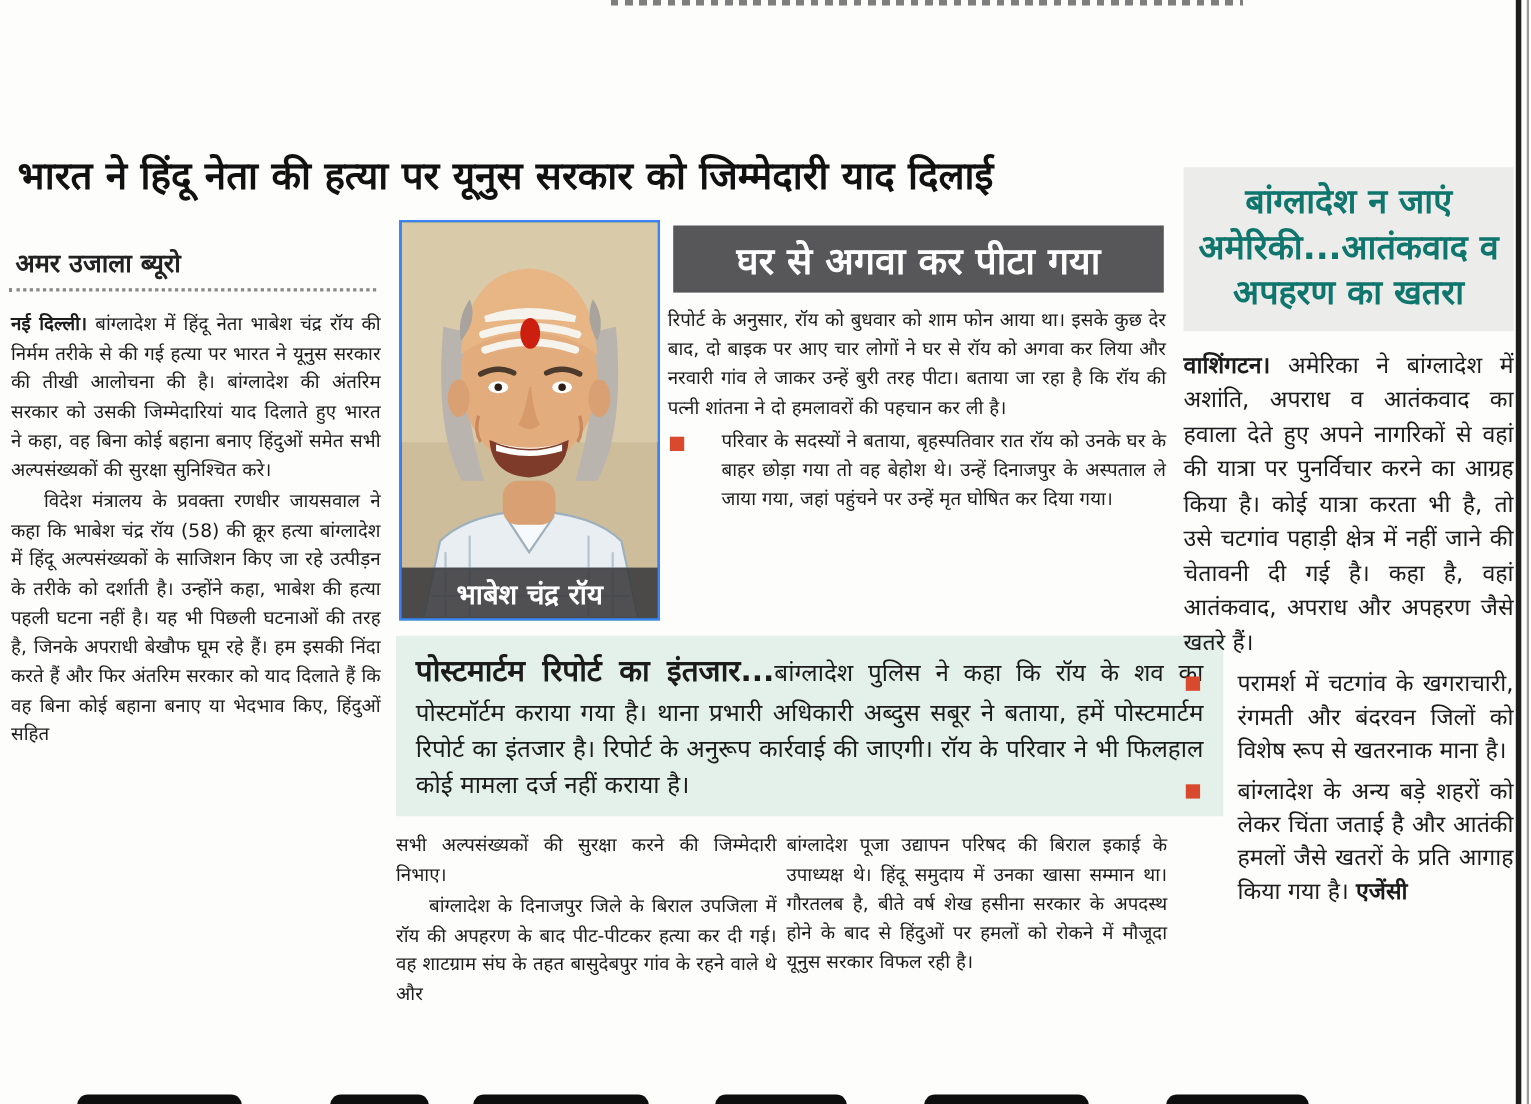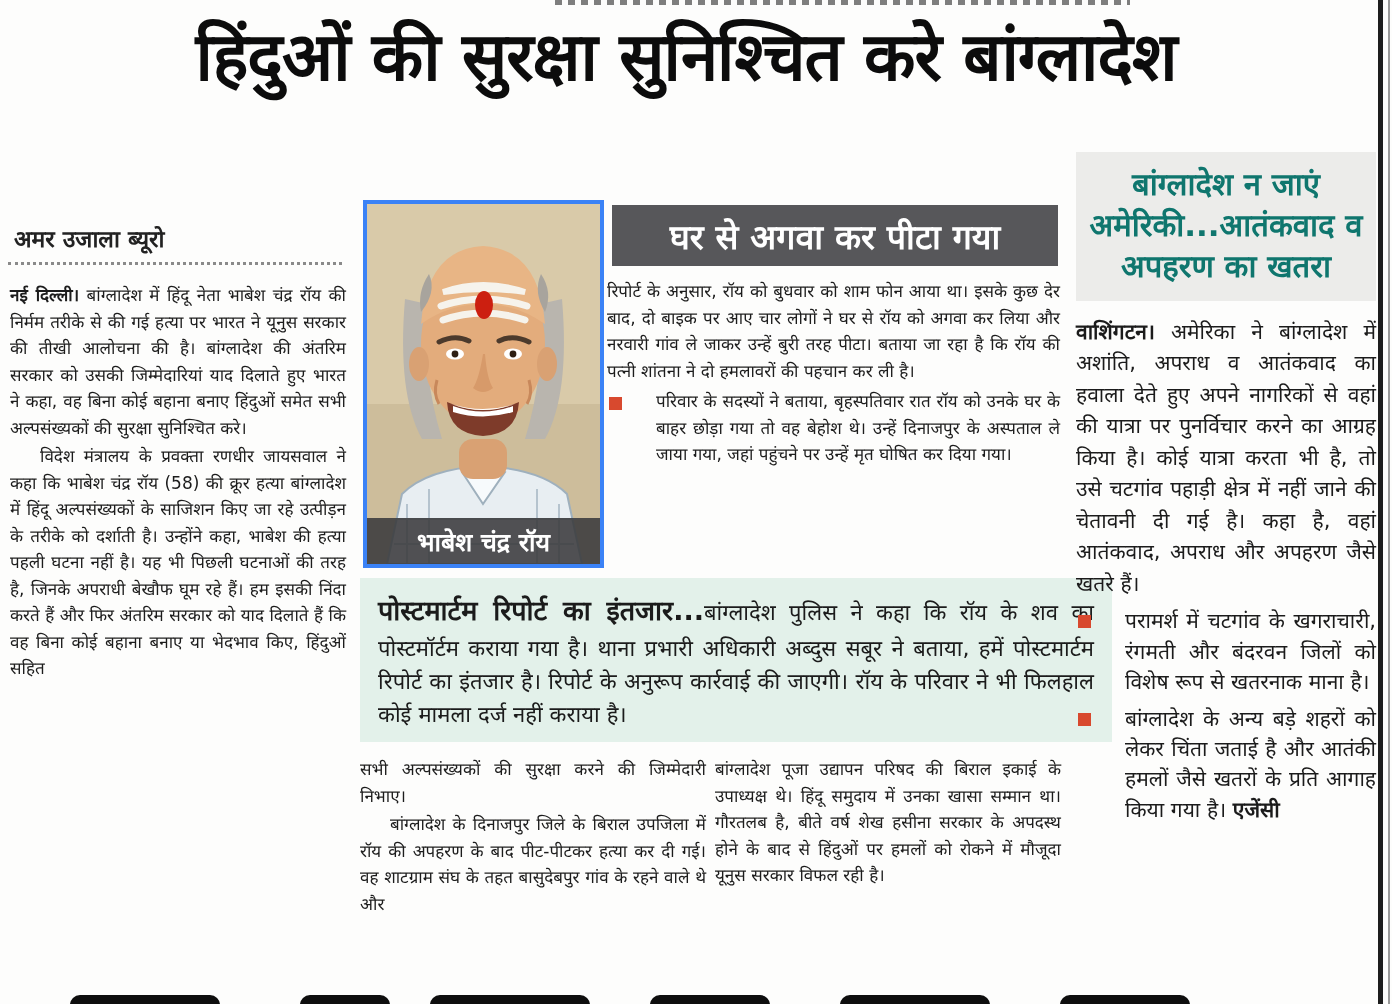--- a/index.html
+++ b/index.html
@@ -32,21 +32,21 @@
     border-top:3px dotted #8a8a8a;
   }
   .body-text{ font-size:17px; line-height:1.56; text-align:justify; color:#1c1c1c;}
   .left-col{ position:absolute; left:10px; top:282px; width:336px;}
   .left-col p{ margin:0;}
   .left-col p + p{ text-indent:30px; margin-top:2px;}
   b.lead{ font-weight:bold;}
 
   .photo{
     position:absolute; left:363px; top:200px; width:233px; height:360px;
-    border:4px solid #3b82f6; background:#0f766e; overflow:hidden;
+    border:2px solid #3b82f6; background:#0f766e; overflow:hidden;
   }
   .photo svg{ display:block; width:100%; height:100%;}
   .photo-caption{
     position:absolute; left:0; right:0; bottom:0; height:46px;
     background:rgba(58,58,60,.88); color:#fff; font-weight:bold;
     font-size:25px; display:flex; align-items:center; justify-content:center;
   }
 
   .kidnap-title{
     position:absolute; left:612px; top:205px; width:446px; height:61px;
@@ -96,22 +96,22 @@
   
   .crop-blob{ position:absolute; background:#0e0e0e; border-radius:10px 10px 0 0; height:16px; bottom:-7px;}
 </style>
 </head>
 <body>
 
 <div class="page">
 
   <div class="top-crop"></div>
 
-  <div class="headline">हिंदुओं की सुरक्षा सुनिश्चित करे बांग्लादेश</div>
-
+
+  <div class="subheadline">भारत ने हिंदू नेता की हत्या पर यूनुस सरकार को जिम्मेदारी याद दिलाई</div>
 
   <div class="byline">अमर उजाला ब्यूरो</div>
   <div class="byline-rule"></div>
 
   <div class="left-col body-text">
     <p><b class="lead">नई दिल्ली।</b><span> बांग्लादेश में हिंदू नेता भाबेश चंद्र रॉय की निर्मम तरीके से की गई हत्या पर भारत ने यूनुस सरकार की तीखी आलोचना की है। बांग्लादेश की अंतरिम सरकार को उसकी जिम्मेदारियां याद दिलाते हुए भारत ने कहा, वह बिना कोई बहाना बनाए हिंदुओं समेत सभी अल्पसंख्यकों की सुरक्षा सुनिश्चित करे।</span></p>
     <p>विदेश मंत्रालय के प्रवक्ता रणधीर जायसवाल ने कहा कि भाबेश चंद्र रॉय (58) की क्रूर हत्या बांग्लादेश में हिंदू अल्पसंख्यकों के साजिशन किए जा रहे उत्पीड़न के तरीके को दर्शाती है। उन्होंने कहा, भाबेश की हत्या पहली घटना नहीं है। यह भी पिछली घटनाओं की तरह है, जिनके अपराधी बेखौफ घूम रहे हैं। हम इसकी निंदा करते हैं और फिर अंतरिम सरकार को याद दिलाते हैं कि वह बिना कोई बहाना बनाए या भेदभाव किए, हिंदुओं सहित</p>
   </div>
 
   <div class="photo">

